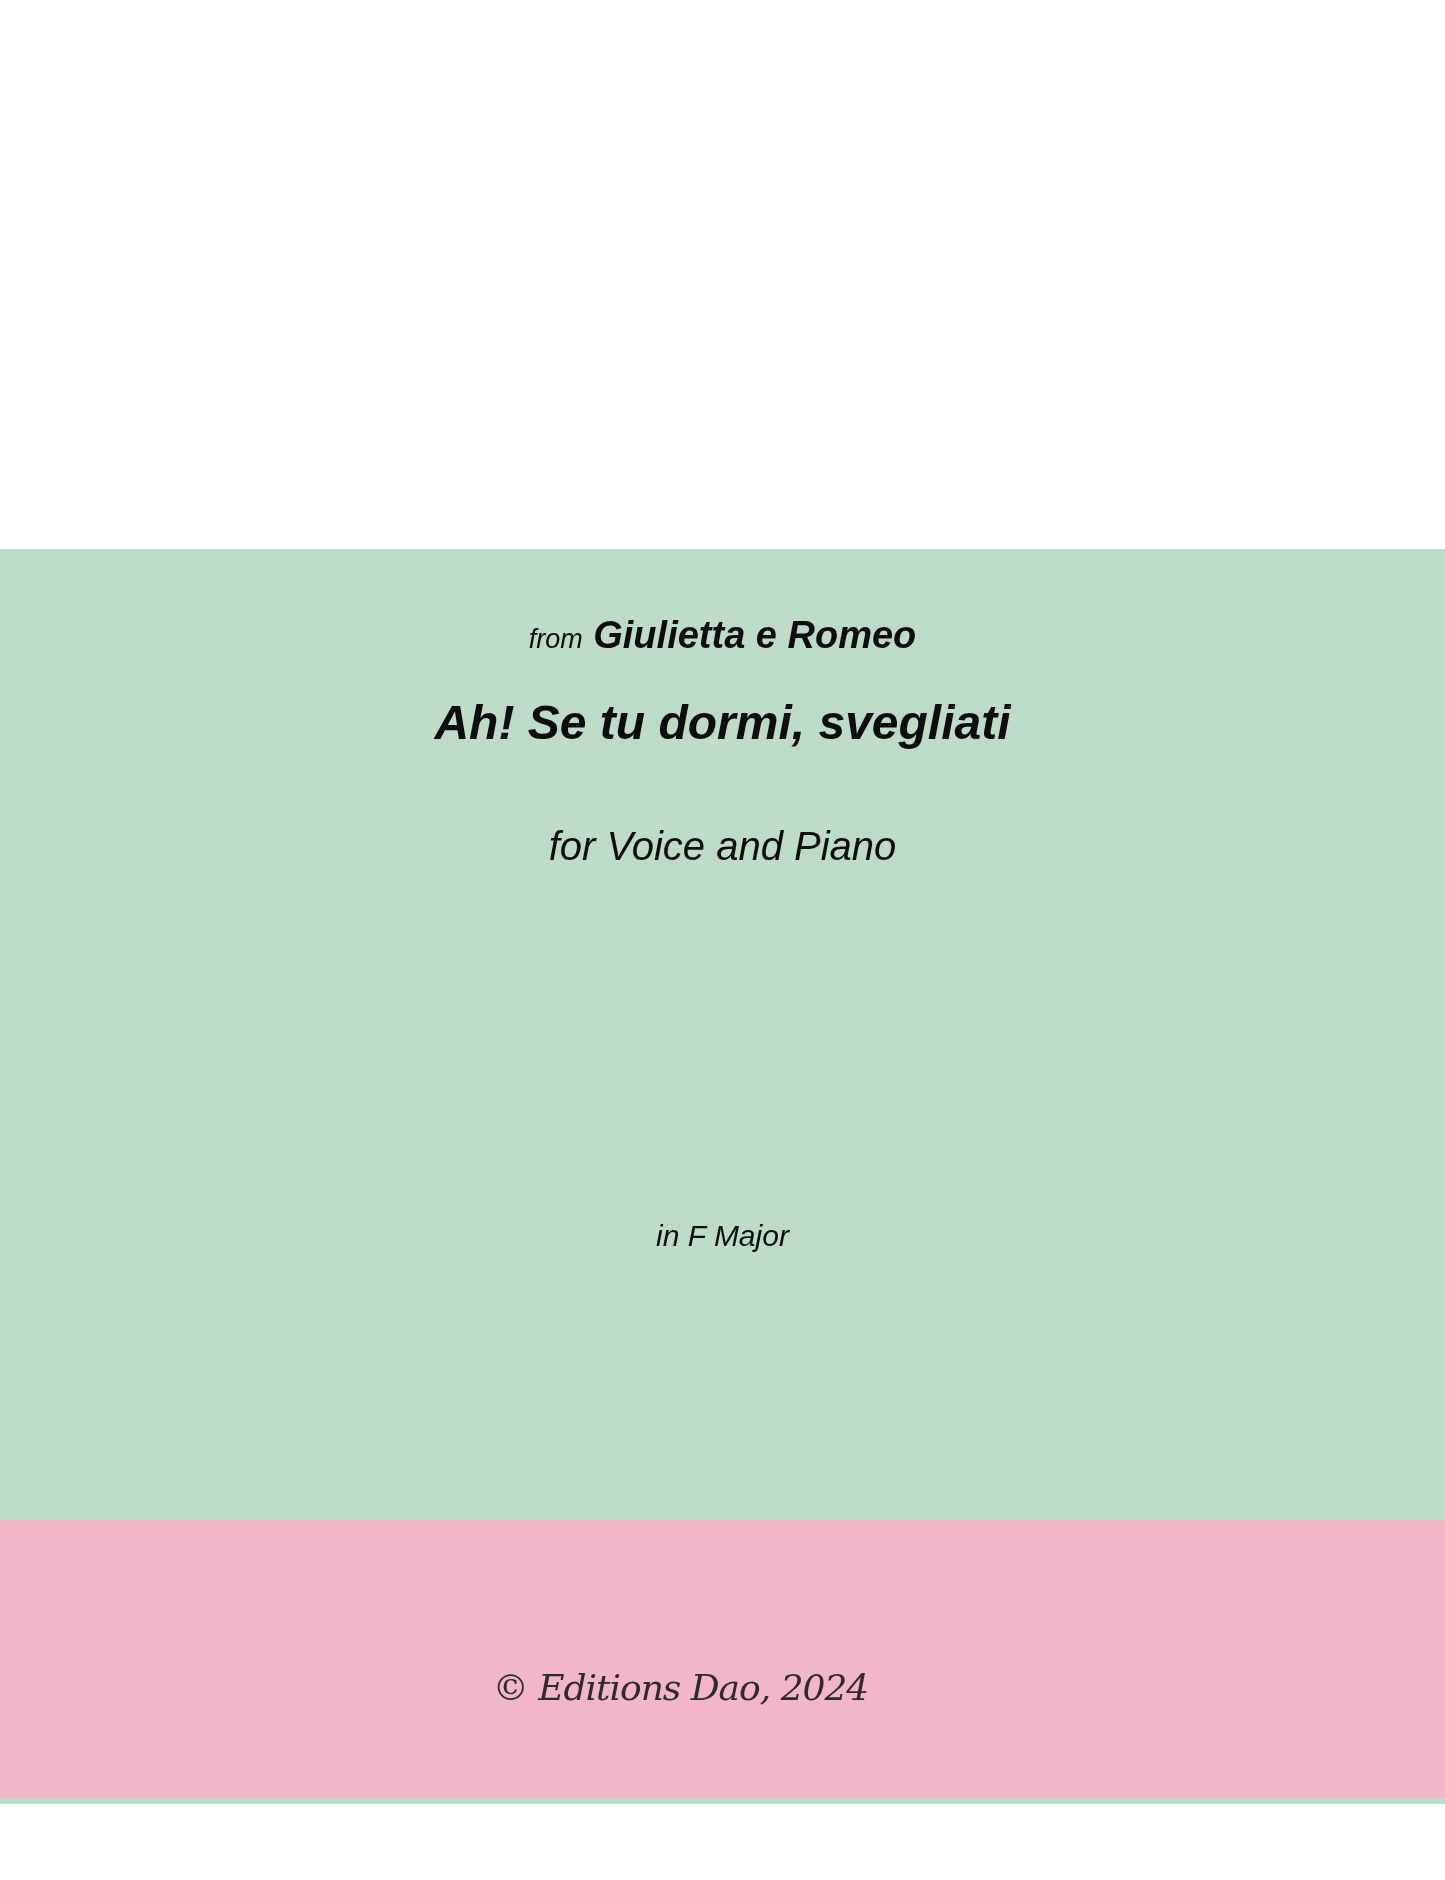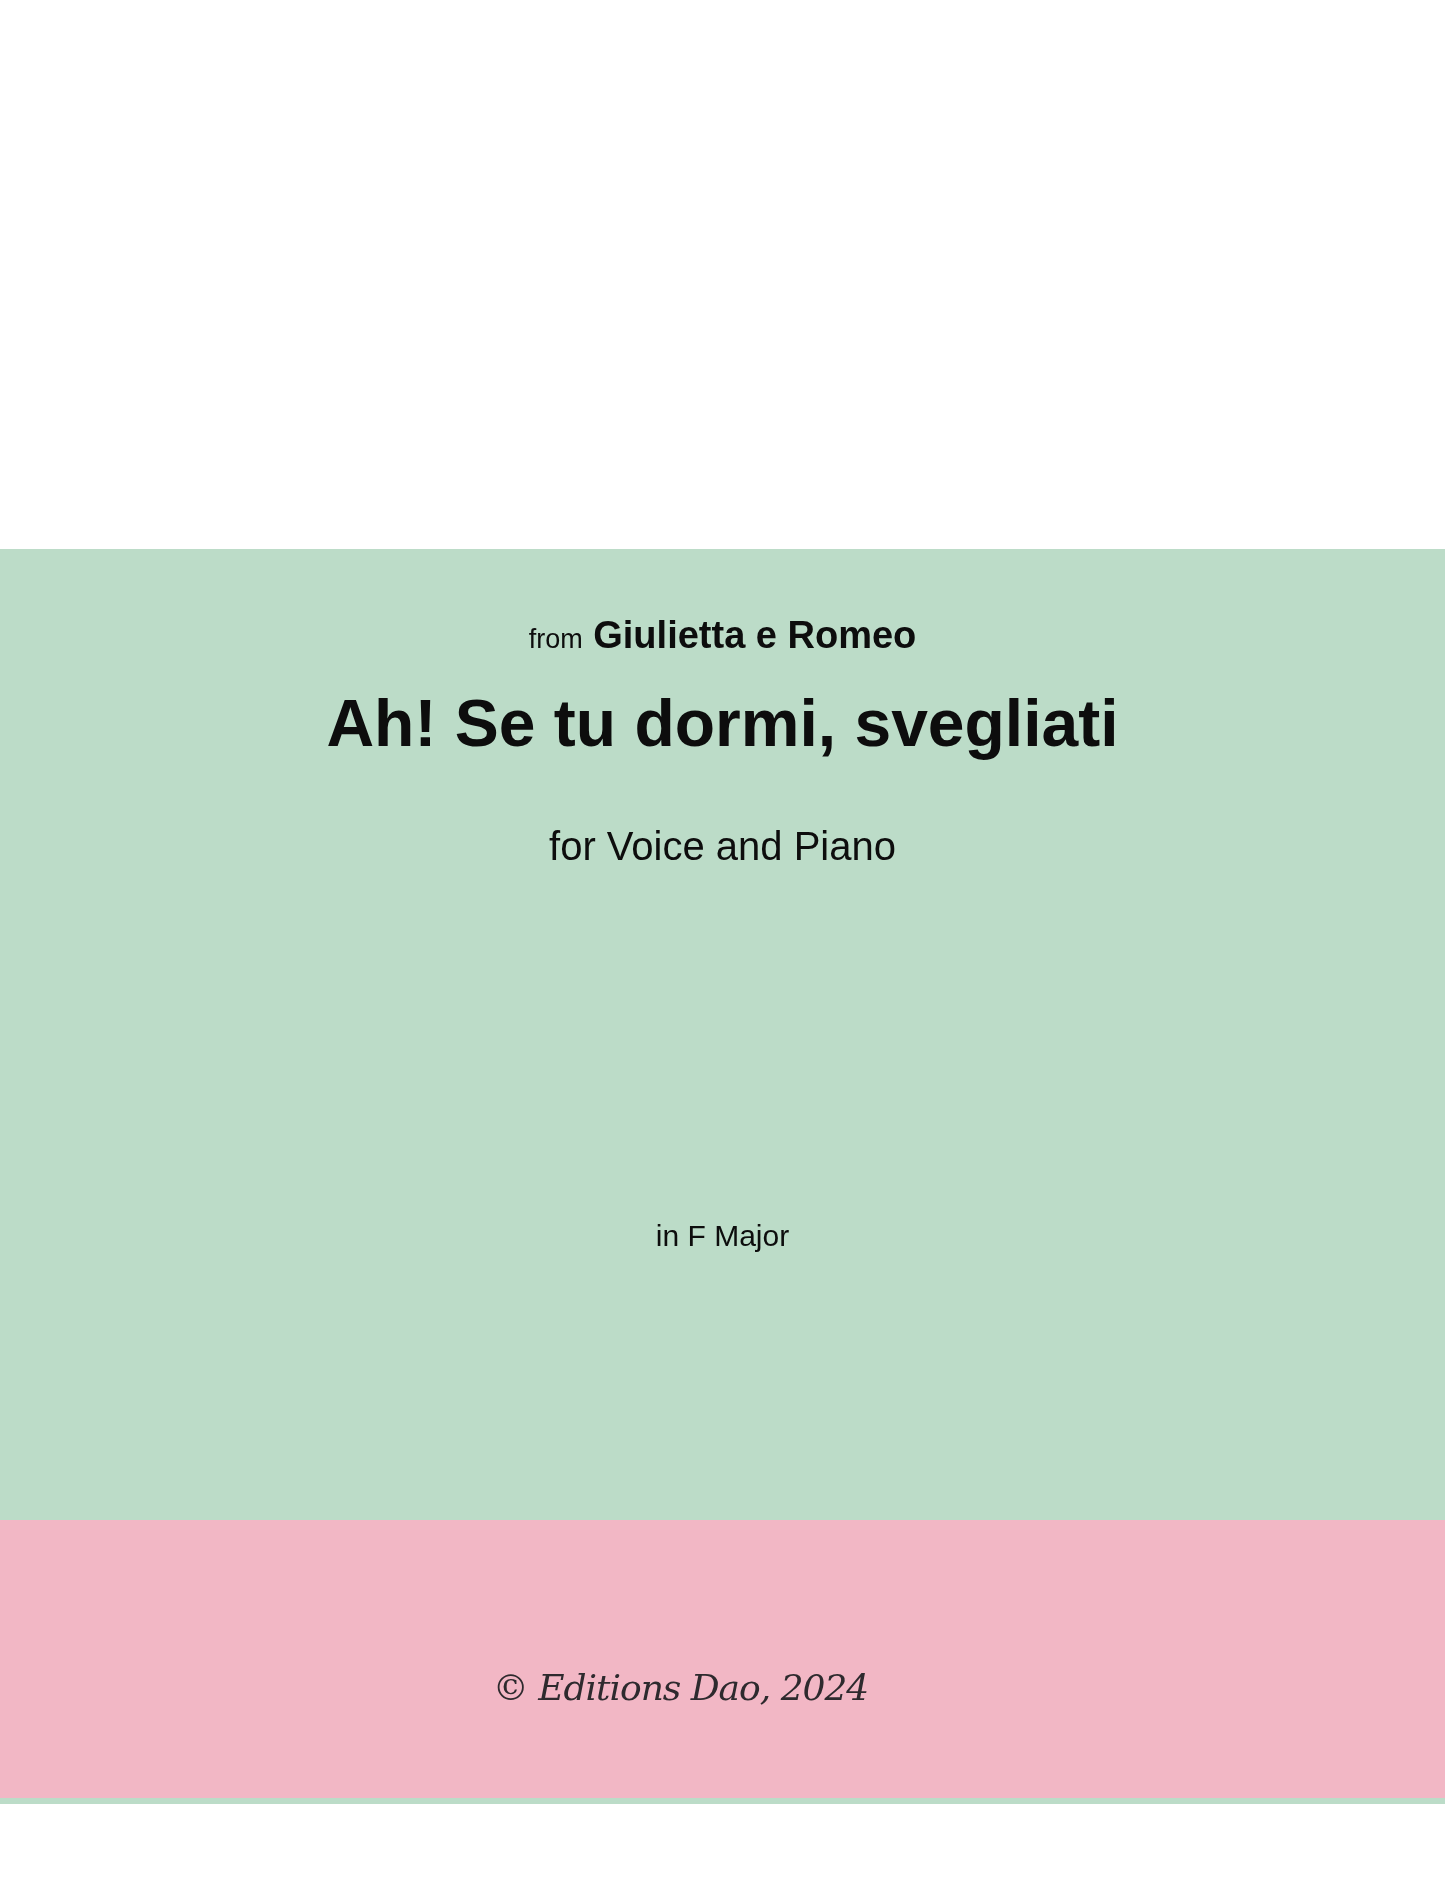--- a/index.html
+++ b/index.html
@@ -14,21 +14,21 @@
   .page {
     position: relative;
     width: 1445px;
     height: 1880px;
     overflow: hidden;
     font-family: "Liberation Sans", sans-serif;
     color: var(--text);
   }
   .band { position: absolute; left: 0; width: 100%; }
   .band-top    { top: 0;       height: 549px;  background: var(--band-top); }
-  .band-middle { top: 549px;   height: 1255px; background: var(--band-middle); }
+  .band-middle { top: 549px;   height: 1255px; background: var(--band-middle); font-style: italic; }
   .band-bottom { top: 1520px;  height: 278px;  background: var(--band-bottom); }
 
   .line {
     position: absolute;
     left: 0; right: 0;
     text-align: center;
     line-height: 1;
     transform: translateY(-50%);
     white-space: nowrap;
   }
@@ -46,21 +46,21 @@
     color: var(--text);
   }
 
   
   .origin { top: 86px; font-size: 38px; font-weight: 700; }
   .origin .from-prefix { font-size: 27px; font-weight: 400; }
 
   
   .song-title {
     top: 174px;
-    font-size: 66px;
+    font-size: 48px;
     font-weight: 700;
     letter-spacing: 0px;
   }
 
   
   .scoring { top: 297px; font-size: 40px; font-weight: 400; }
 
   
   .key { top: 680px; font-size: 30px; font-weight: 400; margin-top: 7px; }
 

